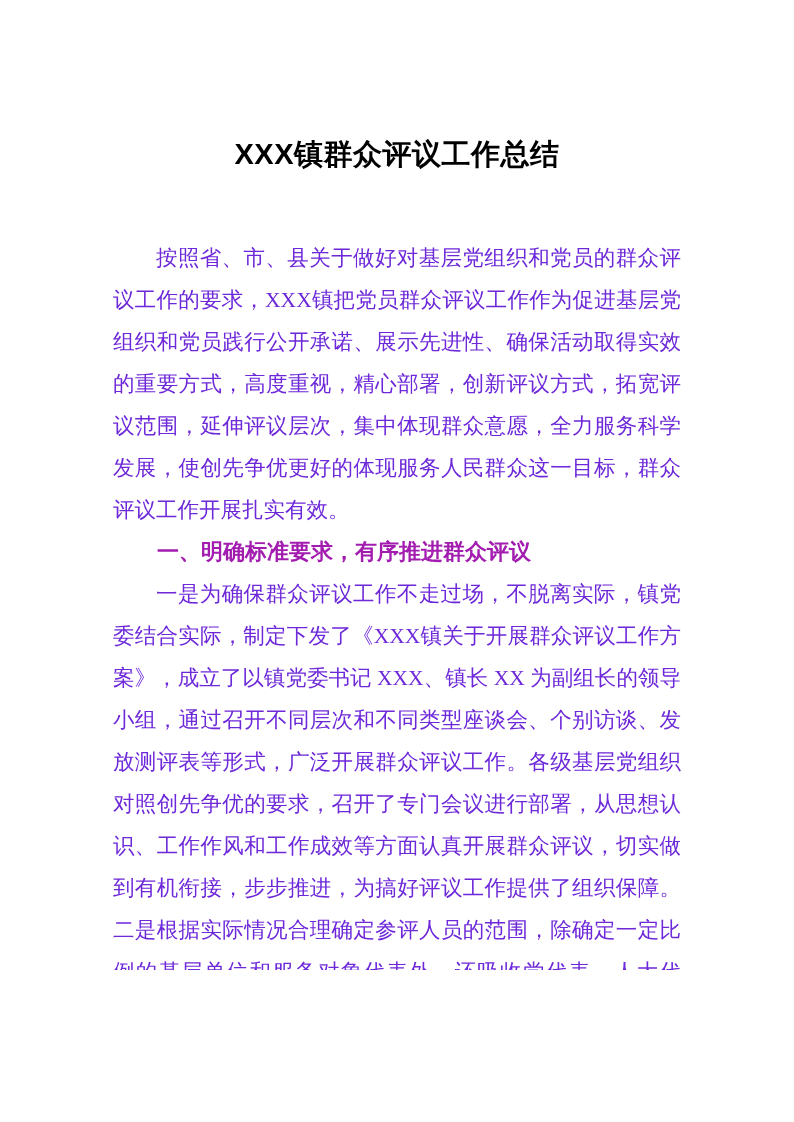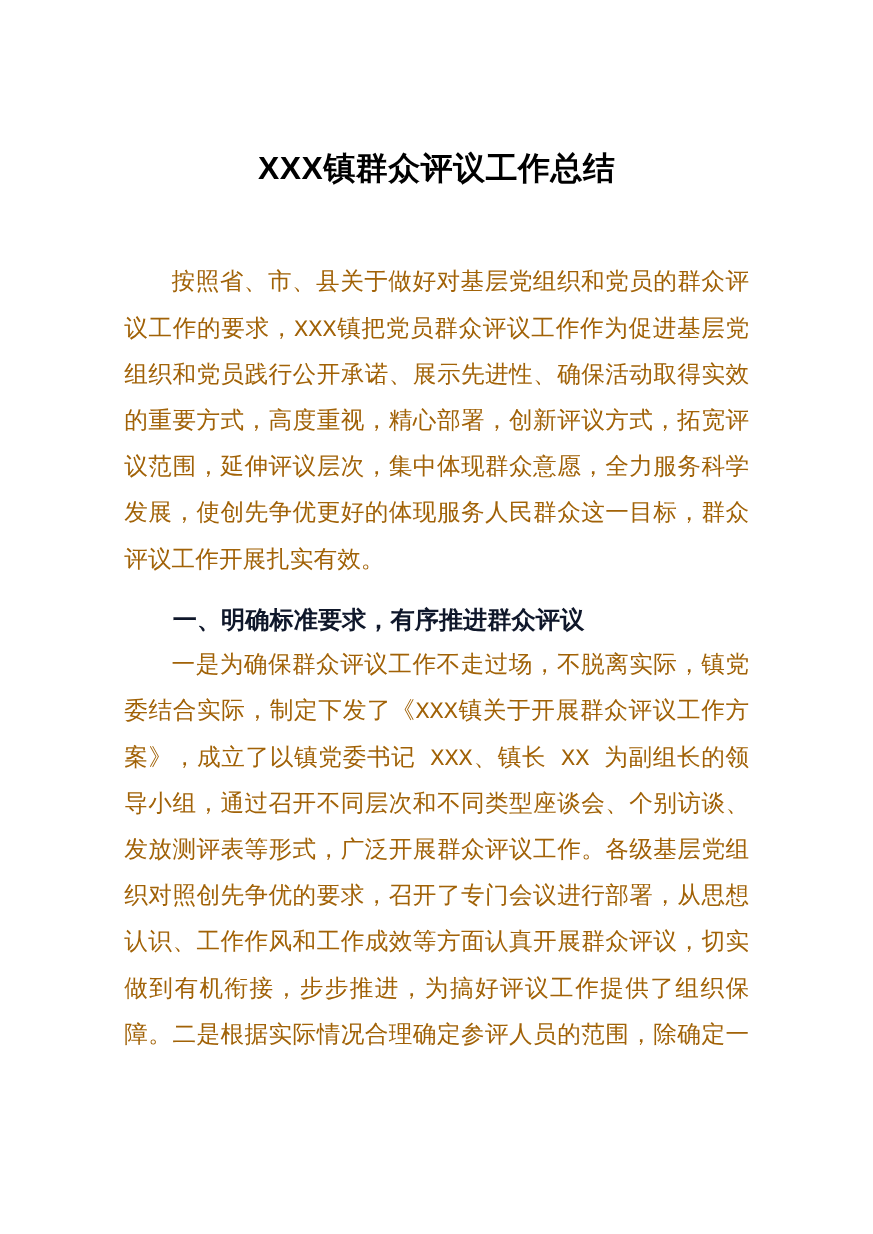--- a/index.html
+++ b/index.html
@@ -32,31 +32,30 @@
   }
   .doc-body p {
     margin: 0;
     text-indent: 2em;
     text-align: justify;
     text-justify: inter-ideograph;
     line-height: 42px;
     word-break: break-all;
   }
   .doc-body p.body-para {
-    font-family: Liberation Mono, monospace;
+    font-family: Liberation Serif, serif;
     font-size: 21.5px;
     font-weight: normal;
-    color: #a16207;
+    color: #6d28d9;
   }
   .doc-body p.heading-para {
     font-family: "Liberation Sans", "DejaVu Sans", sans-serif;
     font-size: 22px;
     font-weight: bold;
-    color: #0f172a;
-    margin-top: 12px;
+    color: #a21caf;
   }
 </style>
 </head>
 <body>
 
 <div class="page">
   <h1 class="doc-title">XXX镇群众评议工作总结</h1>
   <div class="doc-body" id="doc-body">
       <p class="body-para">按照省、市、县关于做好对基层党组织和党员的群众评议工作的要求，XXX镇把党员群众评议工作作为促进基层党组织和党员践行公开承诺、展示先进性、确保活动取得实效的重要方式，高度重视，精心部署，创新评议方式，拓宽评议范围，延伸评议层次，集中体现群众意愿，全力服务科学发展，使创先争优更好的体现服务人民群众这一目标，群众评议工作开展扎实有效。</p>
       <p class="heading-para">一、明确标准要求，有序推进群众评议</p>

